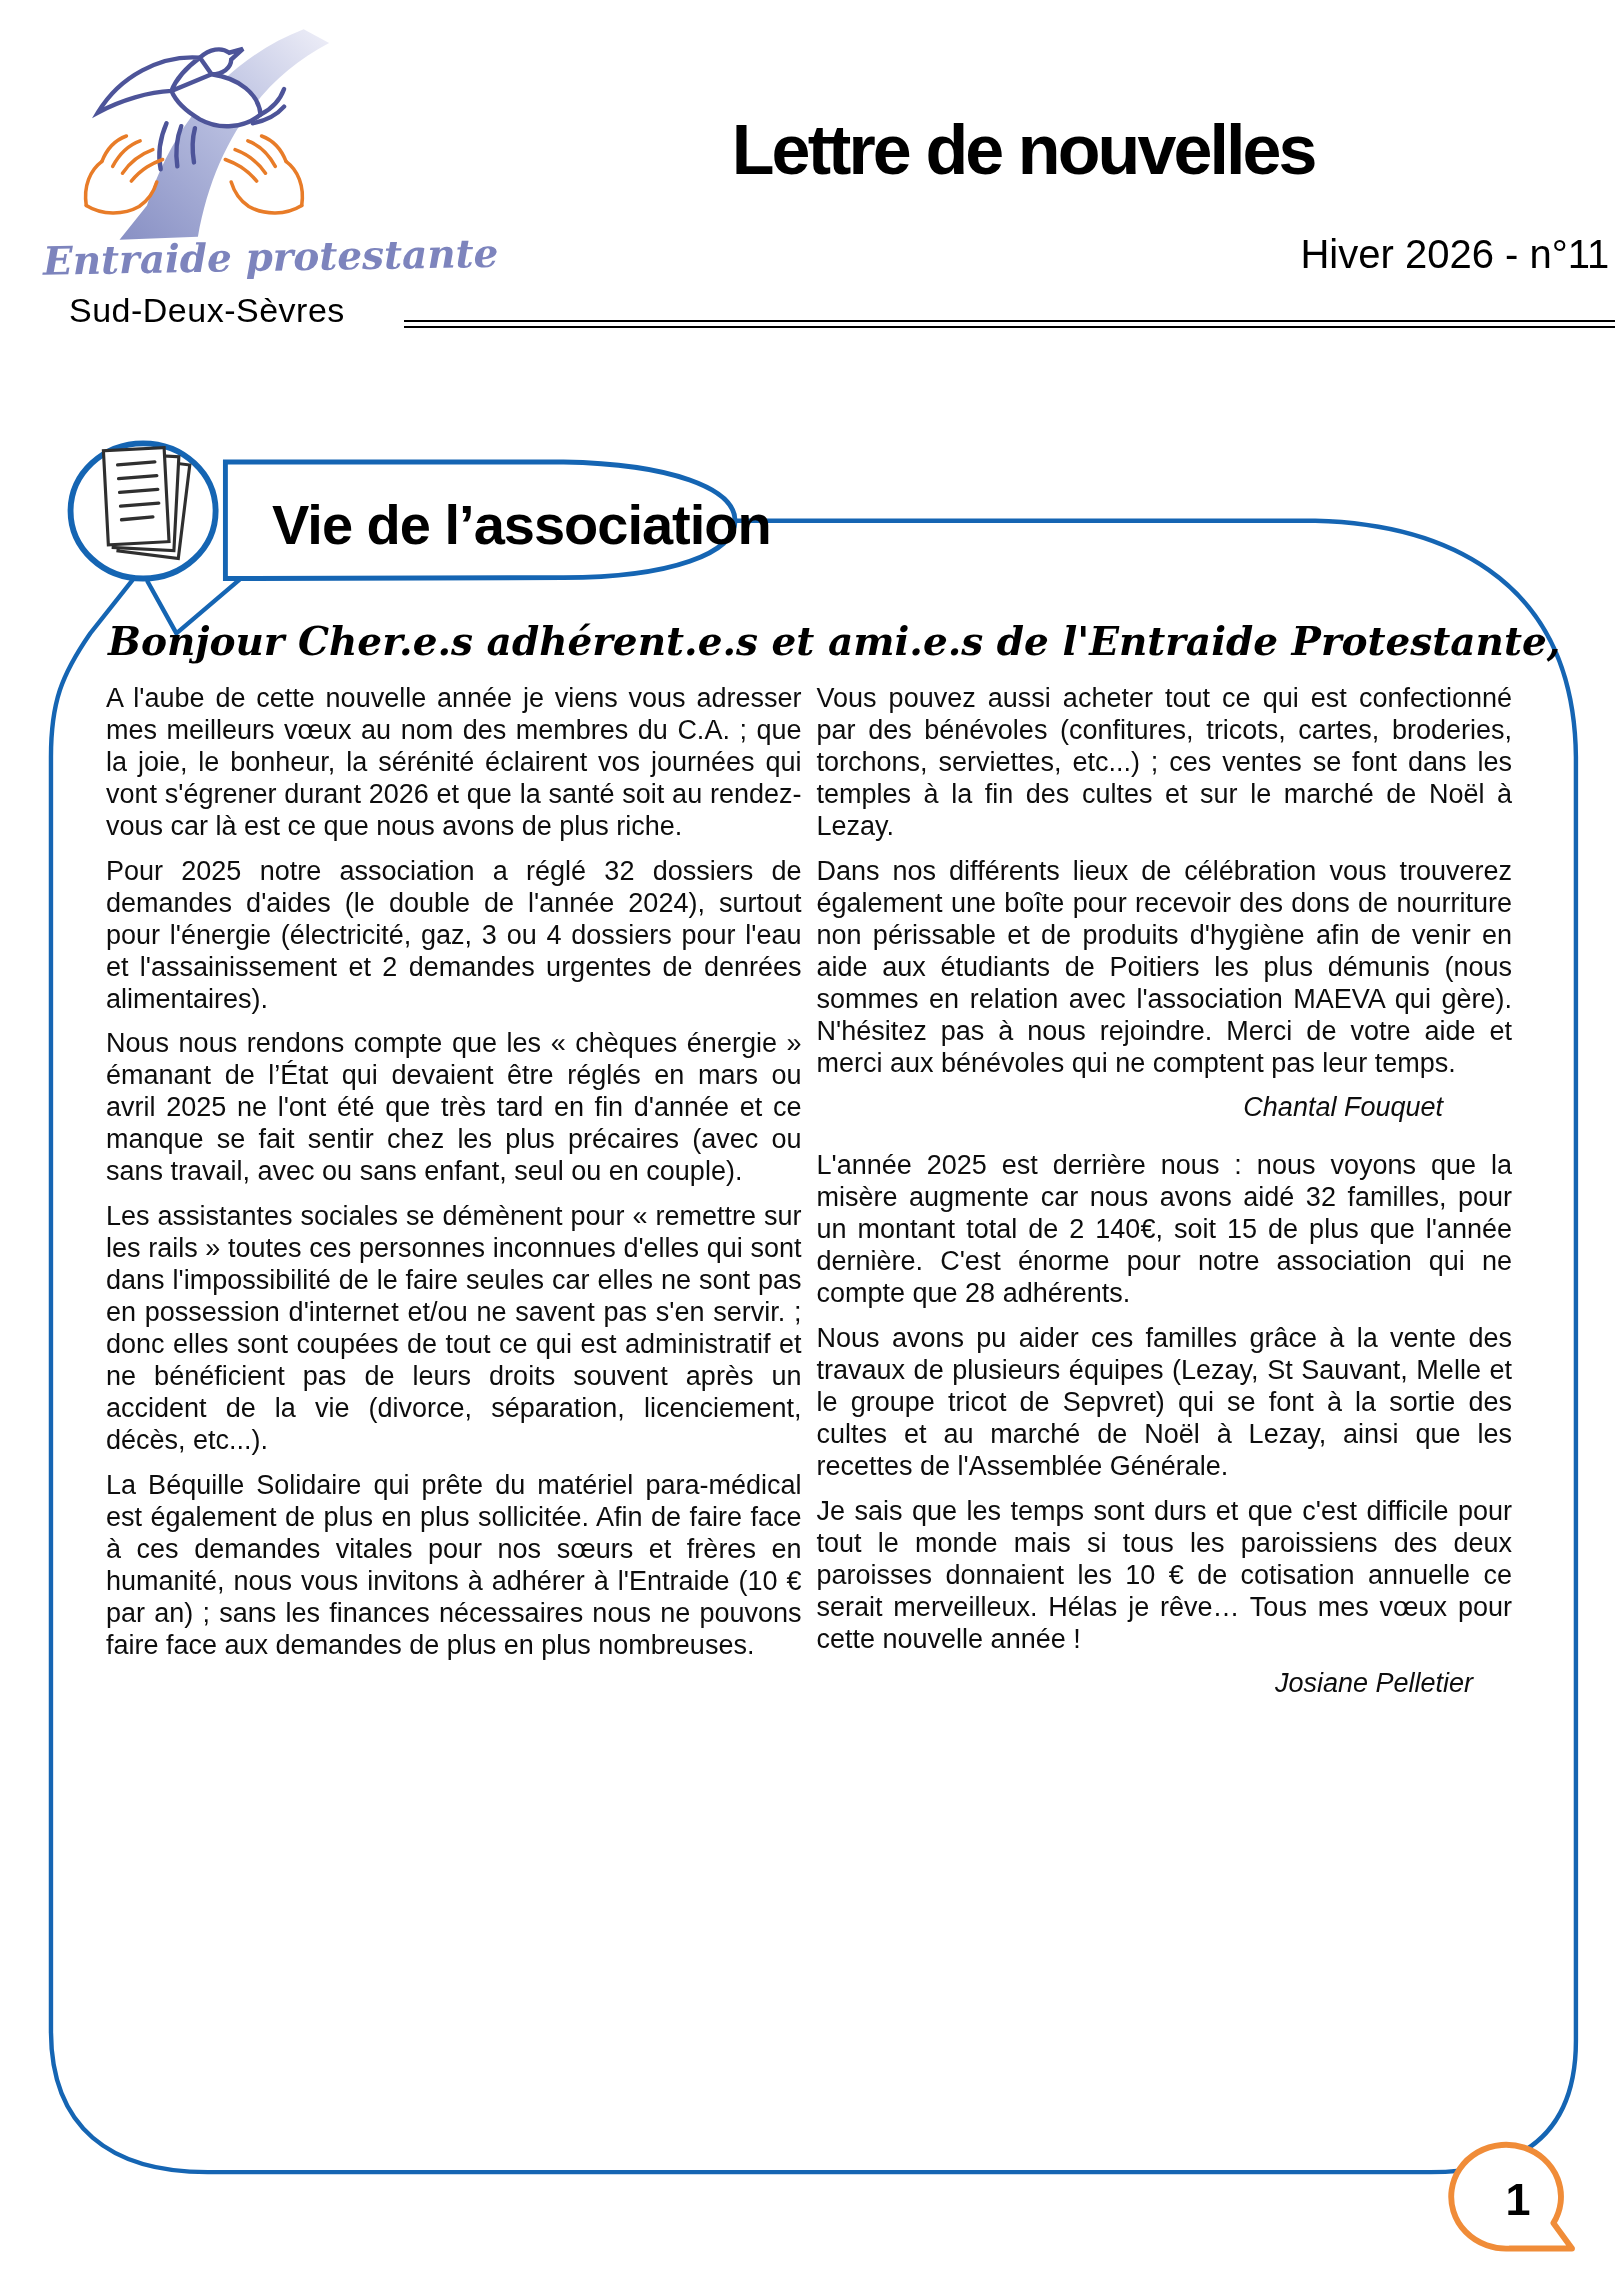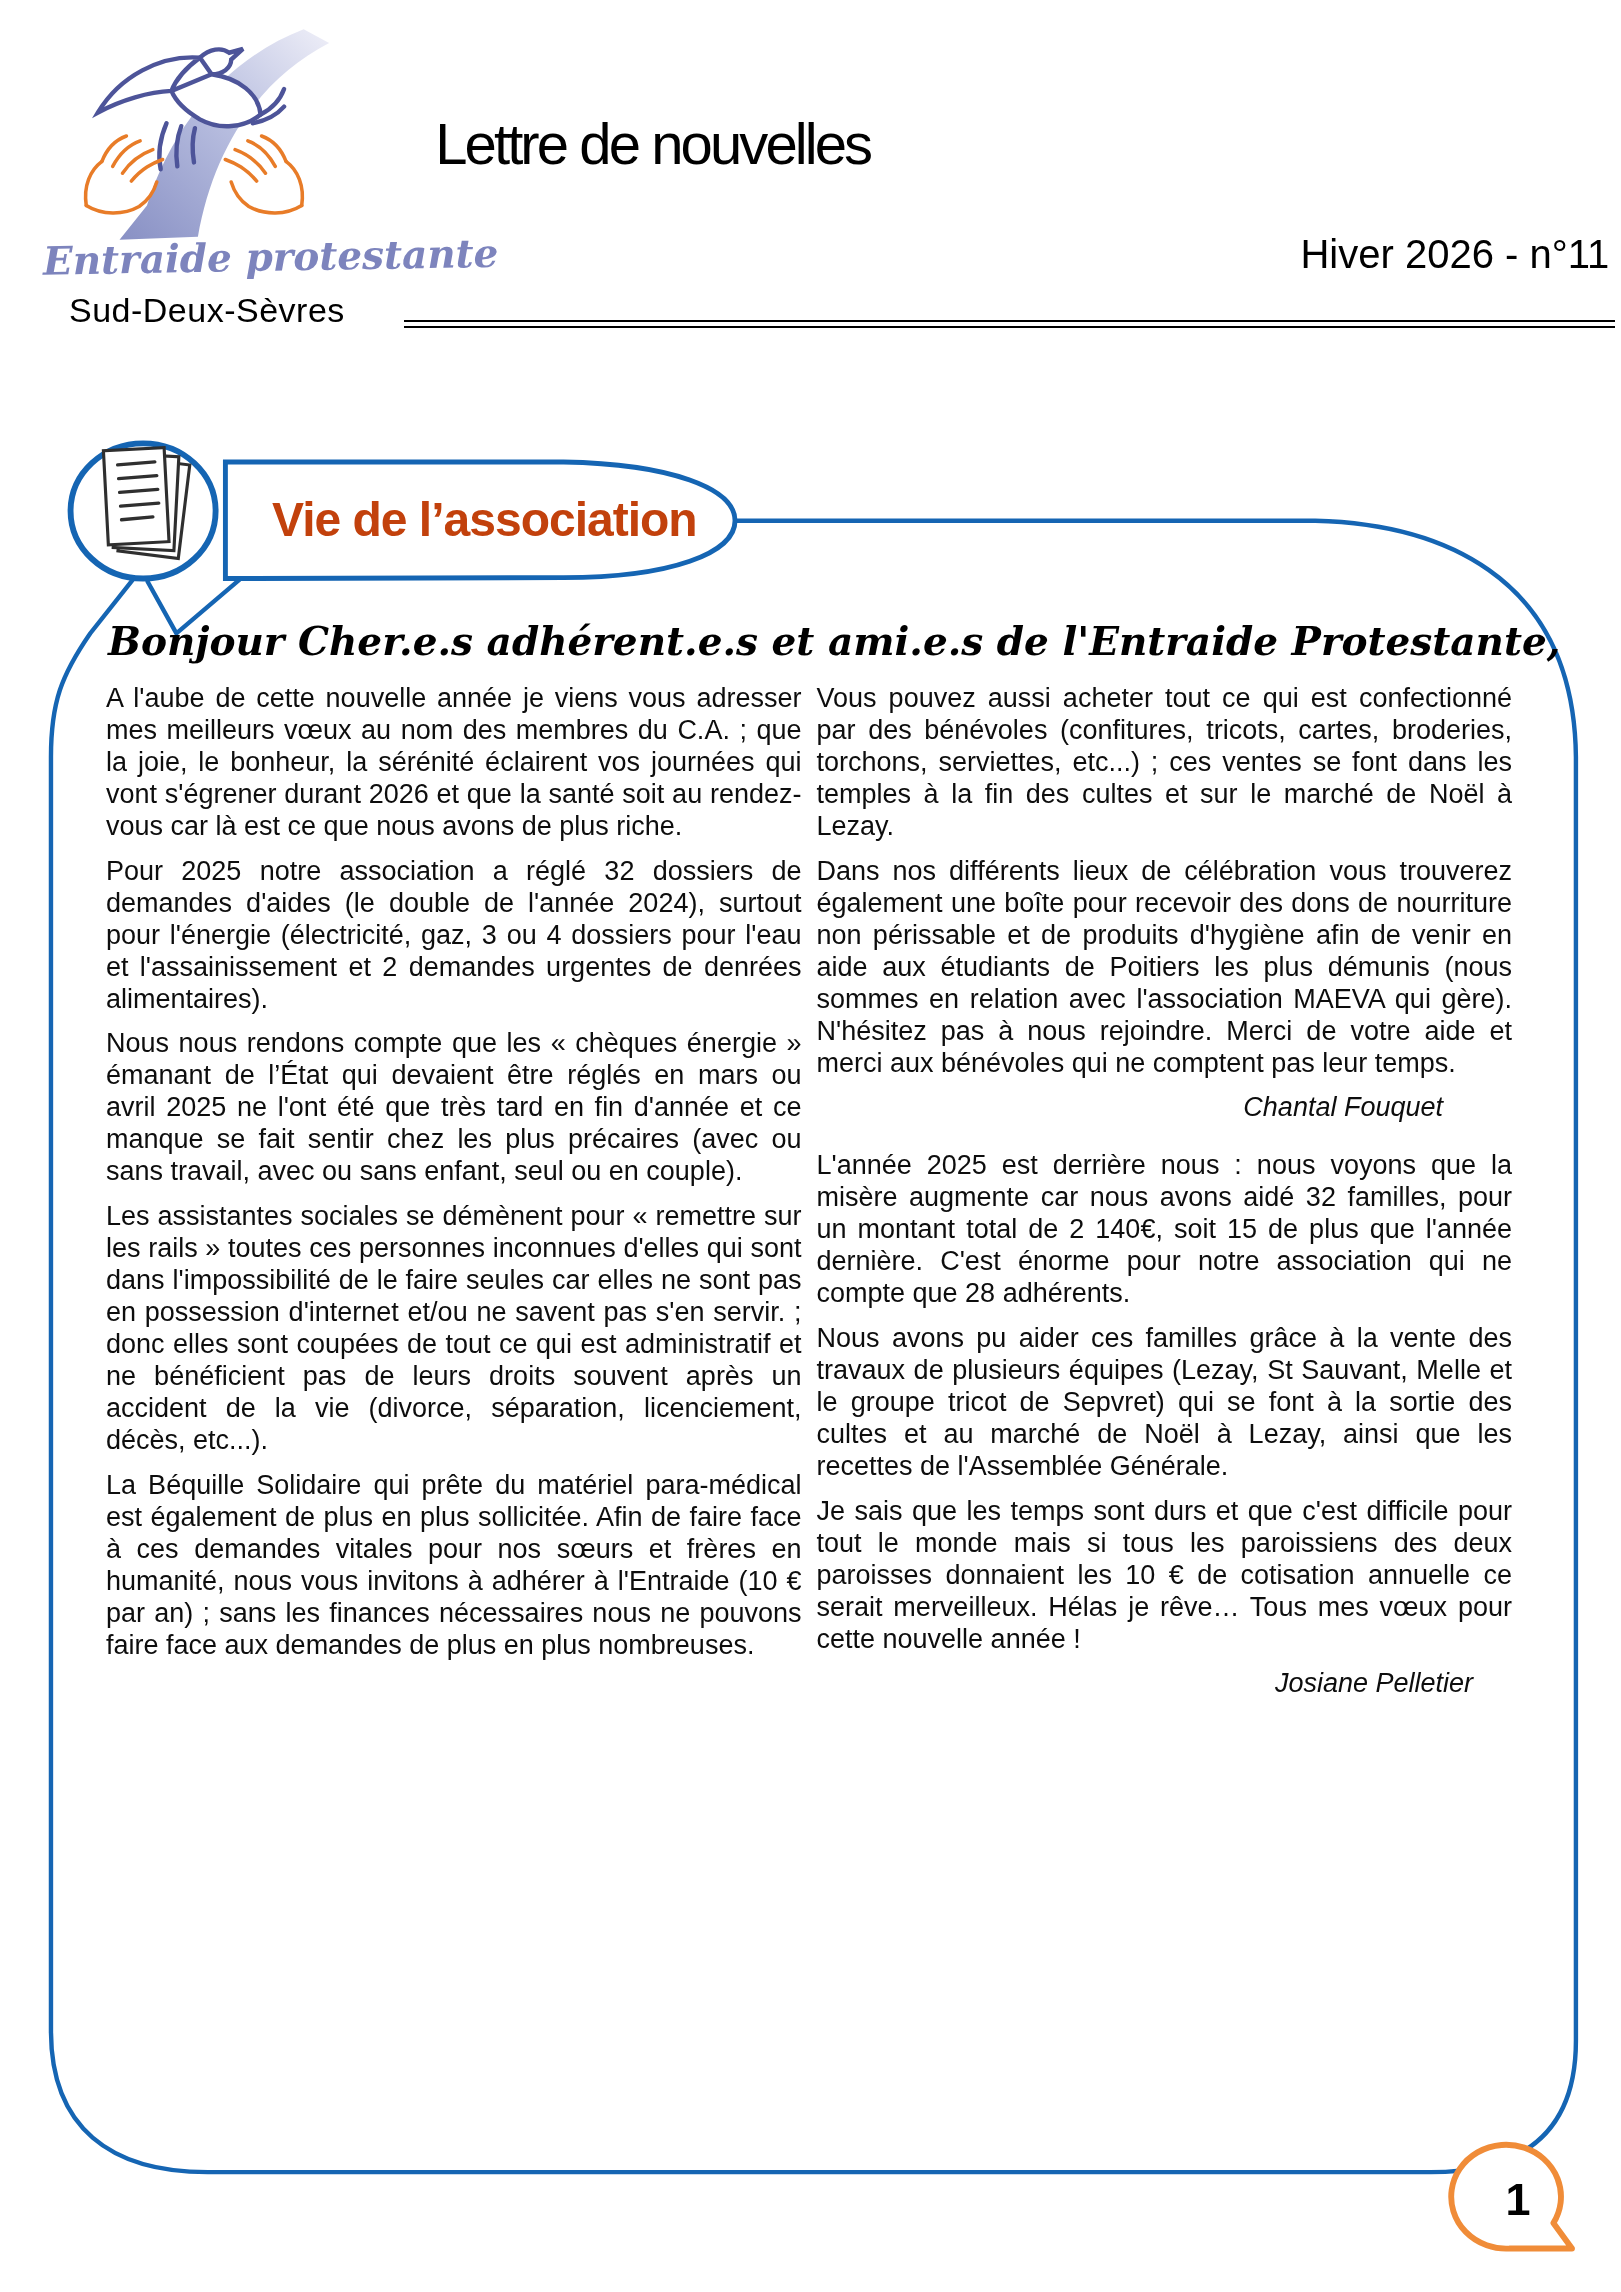--- a/index.html
+++ b/index.html
@@ -14,36 +14,36 @@
     left:43px;top:235px;width:304px;text-align:center;
     font-family:"DejaVu Serif",serif;font-style:italic;font-weight:bold;
     font-size:39px;color:#7d84bd;transform:rotate(-1deg);letter-spacing:0px;
     white-space:nowrap;
   }
   .logo-region{
     left:69px;top:291px;width:265px;text-align:center;
     font-size:34px;color:#000;letter-spacing:0.5px;white-space:nowrap;
   }
   .page-title{
-    right:9.8px;top:110px;width:1176px;text-align:left;
-    font-size:58px;font-weight:normal;letter-spacing:-2.9px;color:#000;
+    right:9.8px;top:110px;width:1176px;text-align:center;
+    font-size:70px;font-weight:bold;letter-spacing:-2.9px;color:#000;
     white-space:nowrap;
   }
   .page-issue{
     right:11.8px;top:232px;width:588px;text-align:right;
     font-size:40px;color:#000;white-space:nowrap;
   }
   .double-rule{
     left:404px;top:320px;width:1211px;height:7.8px;
     border-top:2.9px solid #000;border-bottom:2.9px solid #000;
   }
   
   .banner-label{
-    left:272px;top:492px;font-size:48px;font-weight:bold;
-    letter-spacing:-1px;color:#c2410c;white-space:nowrap;z-index:3;
+    left:272px;top:492px;font-size:56px;font-weight:bold;
+    letter-spacing:-1px;color:#000000;white-space:nowrap;z-index:3;
   }
   
   .greeting{
     left:108px;top:598px;width:1343px;text-align:center;
     font-family:"DejaVu Serif",serif;font-style:italic;font-weight:bold;
     font-size:39px;color:#000;z-index:2;white-space:nowrap;margin-top:20px;
   }
   .columns{
     left:106px;top:682px;width:1406px;display:flex;gap:15px;z-index:2;
   }

